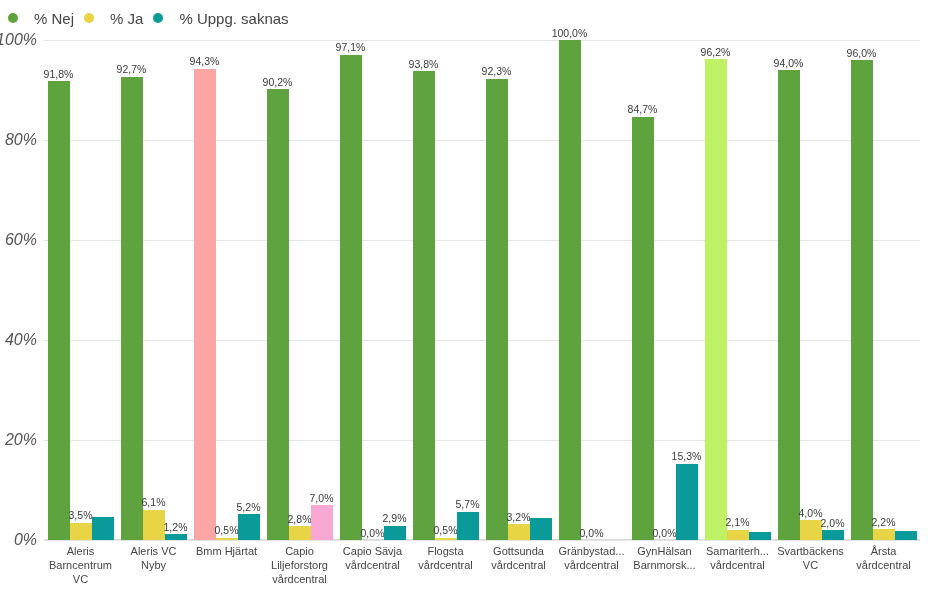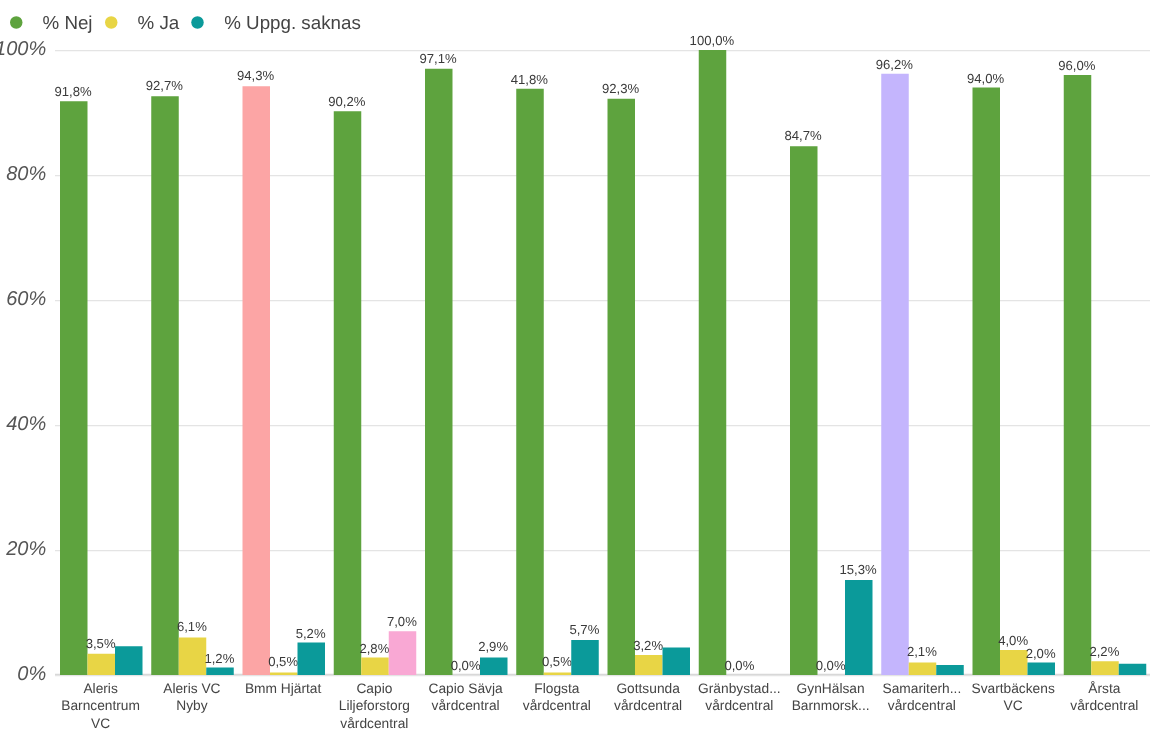--- a/index.html
+++ b/index.html
@@ -281,21 +281,21 @@
               <div class="bar" title="% Uppg. saknas — Capio Sävja vårdcentral" style="height: 2.9%; background: rgb(11, 154, 154);">
                 <div class="bar-label">2,9%</div>
               </div>
             </div>
           </div>
         </div>
         <div class="group">
           <div class="bars">
             <div class="bar-slot">
               <div class="bar" title="% Nej — Flogsta vårdcentral" style="height: 93.8%; background: rgb(94, 163, 62);">
-                <div class="bar-label">41,8%</div>
+                <div class="bar-label">93,8%</div>
               </div>
             </div>
             <div class="bar-slot">
               <div class="bar" title="% Ja — Flogsta vårdcentral" style="height: 0.5%; background: rgb(232, 213, 69);">
                 <div class="bar-label">0,5%</div>
               </div>
             </div>
             <div class="bar-slot">
               <div class="bar" title="% Uppg. saknas — Flogsta vårdcentral" style="height: 5.7%; background: rgb(11, 154, 154);">
                 <div class="bar-label">5,7%</div>
@@ -352,21 +352,21 @@
             <div class="bar-slot">
               <div class="bar" title="% Uppg. saknas — GynHälsan Barnmorsk..." style="height: 15.3%; background: rgb(11, 154, 154);">
                 <div class="bar-label">15,3%</div>
               </div>
             </div>
           </div>
         </div>
         <div class="group">
           <div class="bars">
             <div class="bar-slot">
-              <div class="bar" title="% Nej — Samariterh... vårdcentral" style="height: 96.2%; background: #c4b5fd;">
+              <div class="bar" title="% Nej — Samariterh... vårdcentral" style="height: 96.2%; background: #bef264;">
                 <div class="bar-label">96,2%</div>
               </div>
             </div>
             <div class="bar-slot">
               <div class="bar" title="% Ja — Samariterh... vårdcentral" style="height: 2.1%; background: rgb(232, 213, 69);">
                 <div class="bar-label">2,1%</div>
               </div>
             </div>
             <div class="bar-slot">
               <div class="bar" title="% Uppg. saknas — Samariterh... vårdcentral" style="height: 1.7%; background: rgb(11, 154, 154);"></div>

